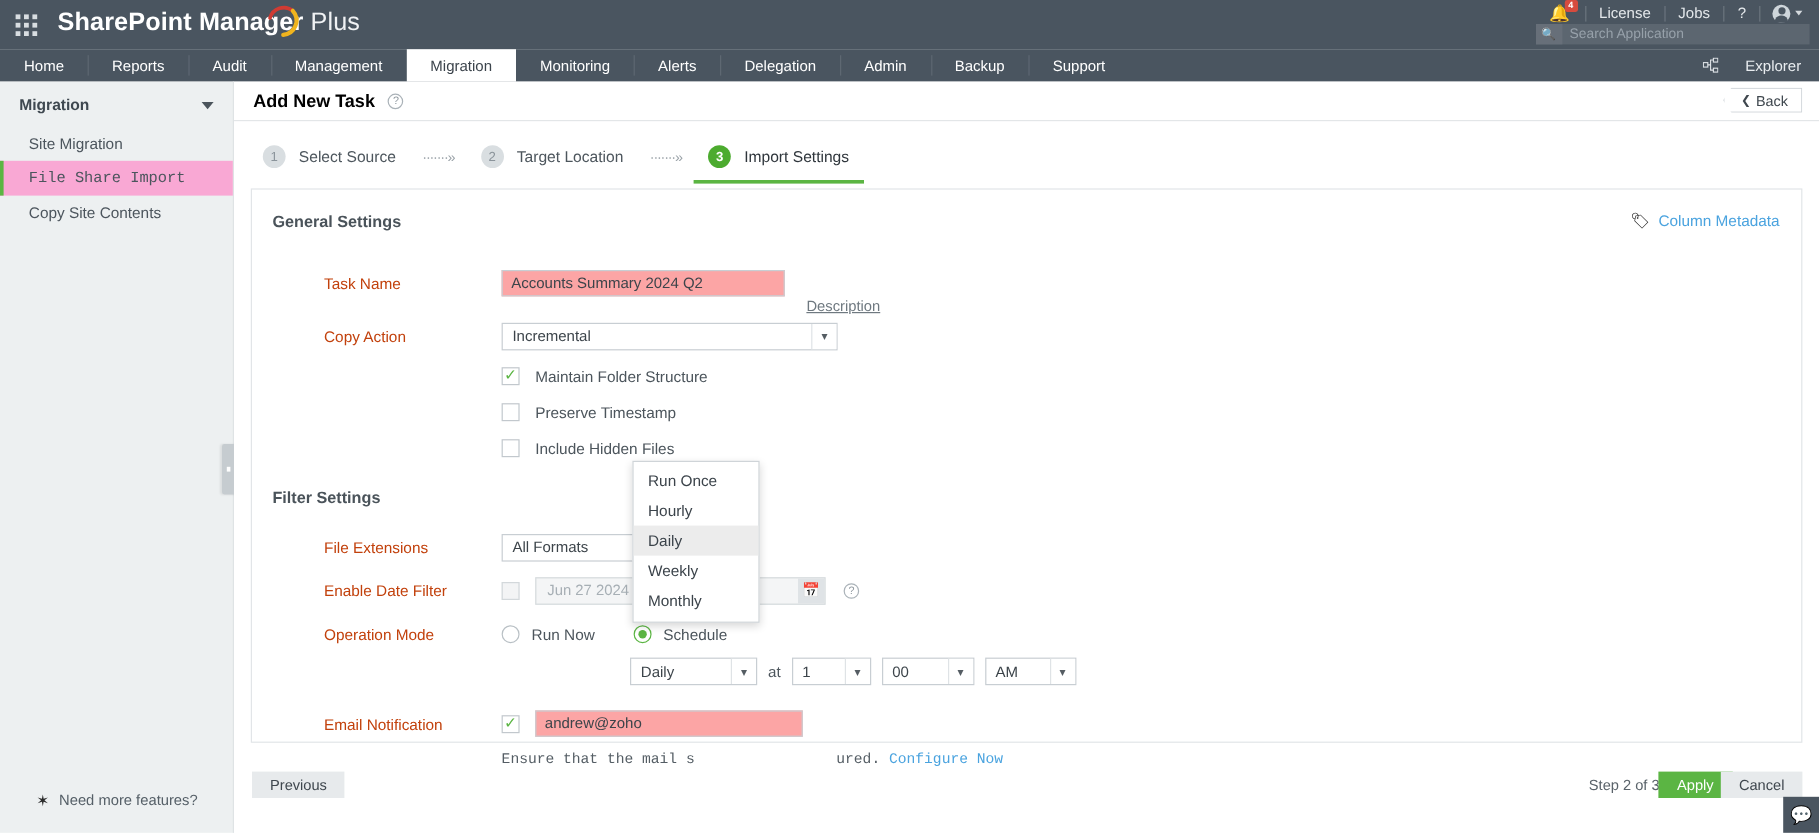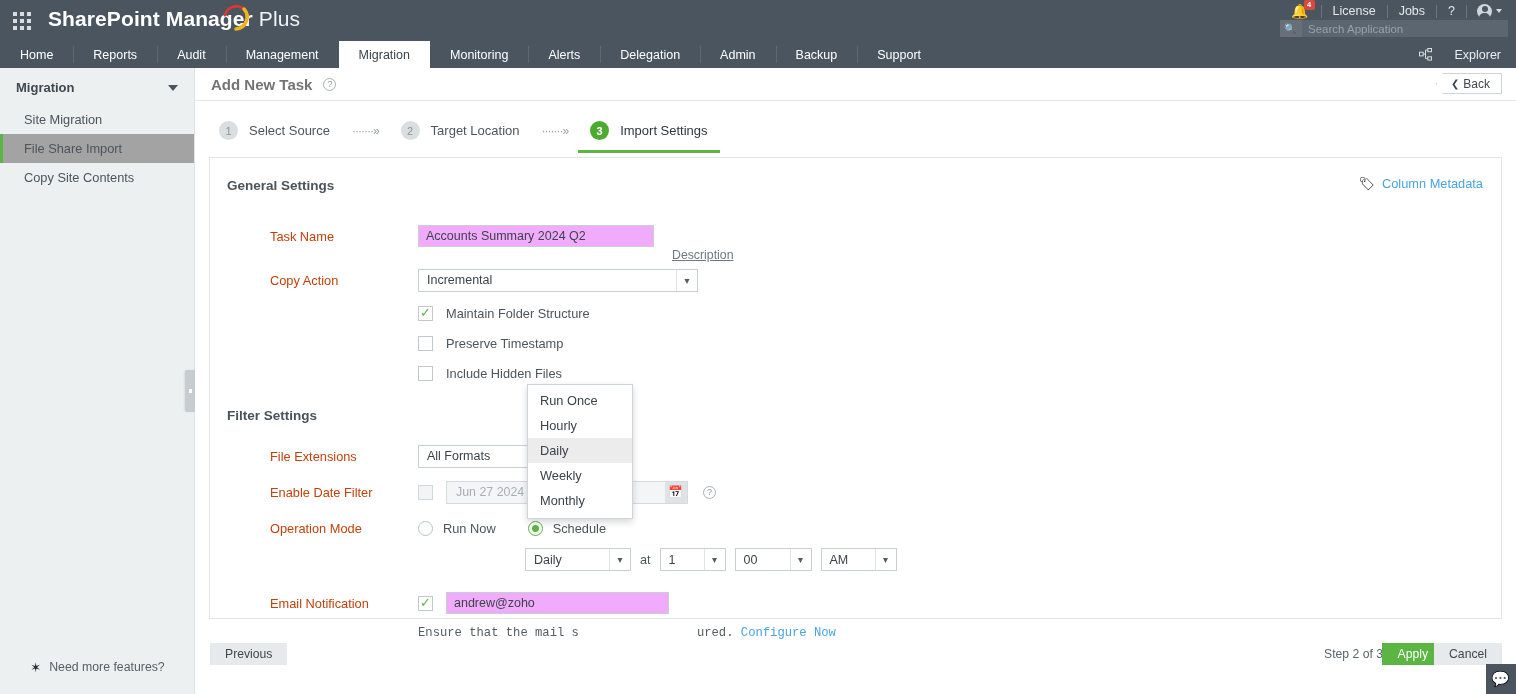--- a/index.html
+++ b/index.html
@@ -108,21 +108,21 @@
   .side-head {
     display:flex; align-items:center; justify-content:space-between;
     padding: 12px 16px 10px 16px;
     font-size: 13px; color: #3f4850; font-weight: bold; cursor:pointer;
   }
   .side-head .tri { width:0;height:0;border-left:5px solid transparent;border-right:5px solid transparent;border-top:6px solid #4b545c; }
   .side-item {
     position: relative; padding: 7px 16px 7px 24px;
     font-size: 12.8px; color: #4c555d; cursor: pointer;
   }
-  .side-item.active { background: #a3a3a3; }
+  .side-item.active { background: #f9a8d4; font-family: Liberation Mono, monospace; }
   .side-item.active::before {
     content:''; position:absolute; left:0; top:0; bottom:0; width:3px; background:#5bb543;
   }
   .side-footer {
     position:absolute; bottom: 20px; left:0; width:195px;
     display:flex; align-items:center; justify-content:center; gap:8px;
     font-size: 12.3px; color:#555f67; cursor:pointer;
   }
   .sparkle { font-size: 13px; color:#2b2b2b; line-height:1; }
   .side-handle {
@@ -133,21 +133,21 @@
   .side-handle::after {
     content:''; position:absolute; left:4px; top:19px; width:3px; height:4px; background:#fff;
   }
 
   
   .content { position:absolute; top:68px; left:195px; width:1321px; height:626px; background:#fff; }
   .page-head {
     position:relative; height: 33px; border-bottom: 1px solid #e3e6e8;
     display:flex; align-items:center; padding: 0 16px;
   }
-  .page-title { font-size: 15px; font-weight: bold; color: #737373; }
+  .page-title { font-size: 15px; font-weight: bold; color: #000000; }
   .qhelp {
     display:inline-flex; align-items:center; justify-content:center;
     width: 13px; height: 13px; border-radius:50%; border:1px solid #aab2b8;
     color:#8e979e; font-size: 9px; margin-left: 11px; cursor:pointer;
   }
   .back-btn {
     position:absolute; right: 14px; top: 5px; height: 21px;
     display:flex; align-items:center; gap:4px;
     padding: 0 11px 0 14px; font-size: 12px; color:#3f474e;
     background:#fff; border:1px solid #cdd3d7; cursor:pointer;
@@ -180,21 +180,21 @@
   .colmeta {
     position:absolute; right: 18px; top: 18px;
     display:flex; align-items:center; gap:7px; cursor:pointer;
     font-size: 12.8px; color: #4aa3df;
   }
   .tagicon { color:#111; font-size: 13px; transform: rotate(0deg); }
 
   .frow { display:flex; align-items:center; min-height: 36px; }
   .flabel { width: 208px; font-size: 12.8px; color:#c2410c; padding-left: 60px; }
   .inp {
-    height: 22px; border: 1px solid #c8ced3; background:#f0abfc;
+    height: 22px; border: 1px solid #c8ced3; background:#fca5a5;
     font-size: 12.5px; color:#3c444a; padding: 0 7px; outline: none;
     font-family: "Liberation Sans", sans-serif;
   }
   .link-under { font-size: 12.3px; color:#6f7980; text-decoration: underline; cursor:pointer; margin-left: 18px; margin-top: 38px; }
 
   .selwrap { position: relative; display:inline-flex; }
   .sel {
     height: 23px; border:1px solid #c8ced3; background:#fff;
     display:flex; align-items:center; cursor:pointer;
   }

